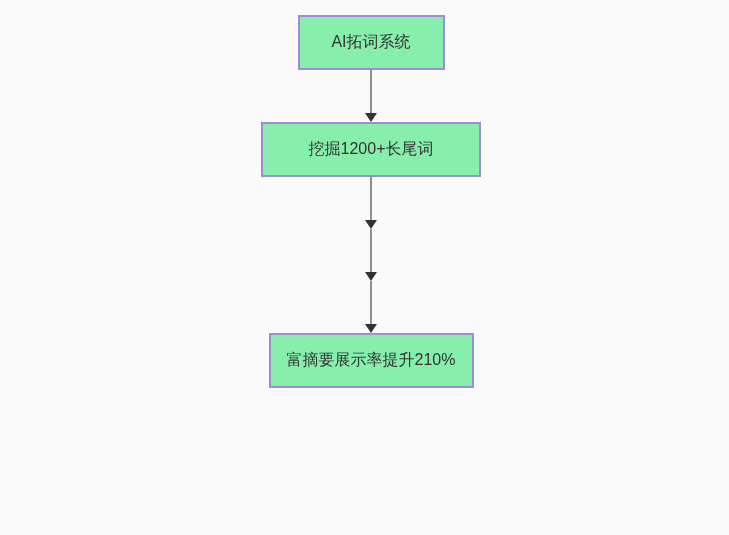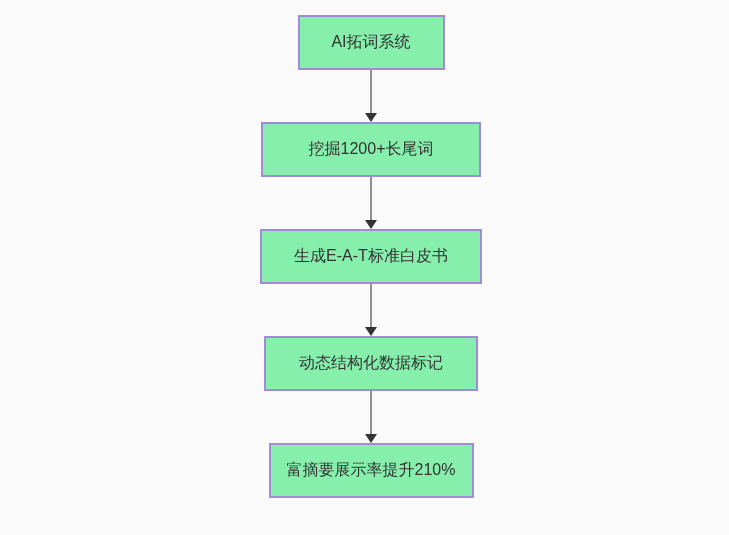--- a/index.html
+++ b/index.html
@@ -75,32 +75,26 @@
 
   <div class="node n2">
     <span>挖掘1200+长尾词</span>
   </div>
 
   <div class="arrow">
     <div class="arrow-line"></div>
     <div class="arrow-head"></div>
   </div>
 
-  <div class="node n3">
-    <span>生成E-A-T标准白皮书</span>
-  </div>
 
   <div class="arrow">
     <div class="arrow-line"></div>
     <div class="arrow-head"></div>
   </div>
 
-  <div class="node n4">
-    <span>动态结构化数据标记</span>
-  </div>
 
   <div class="arrow">
     <div class="arrow-line"></div>
     <div class="arrow-head"></div>
   </div>
 
   <div class="node n5">
     <span>富摘要展示率提升210%</span>
   </div>
 

